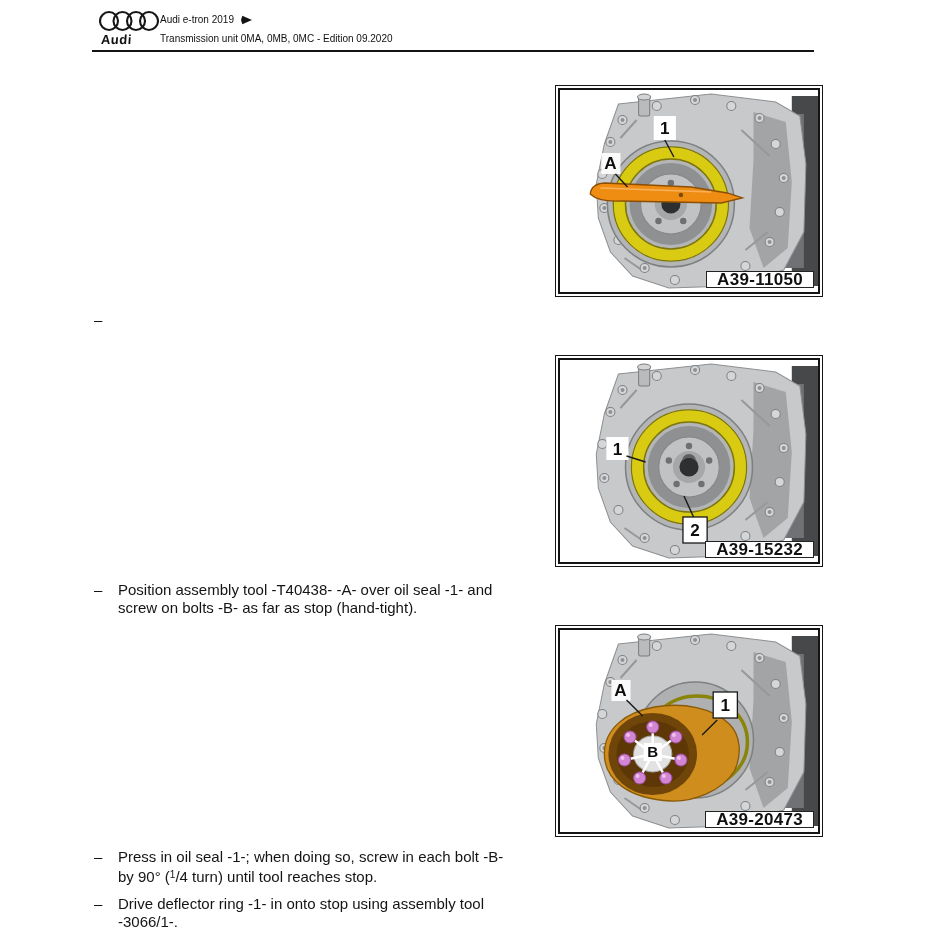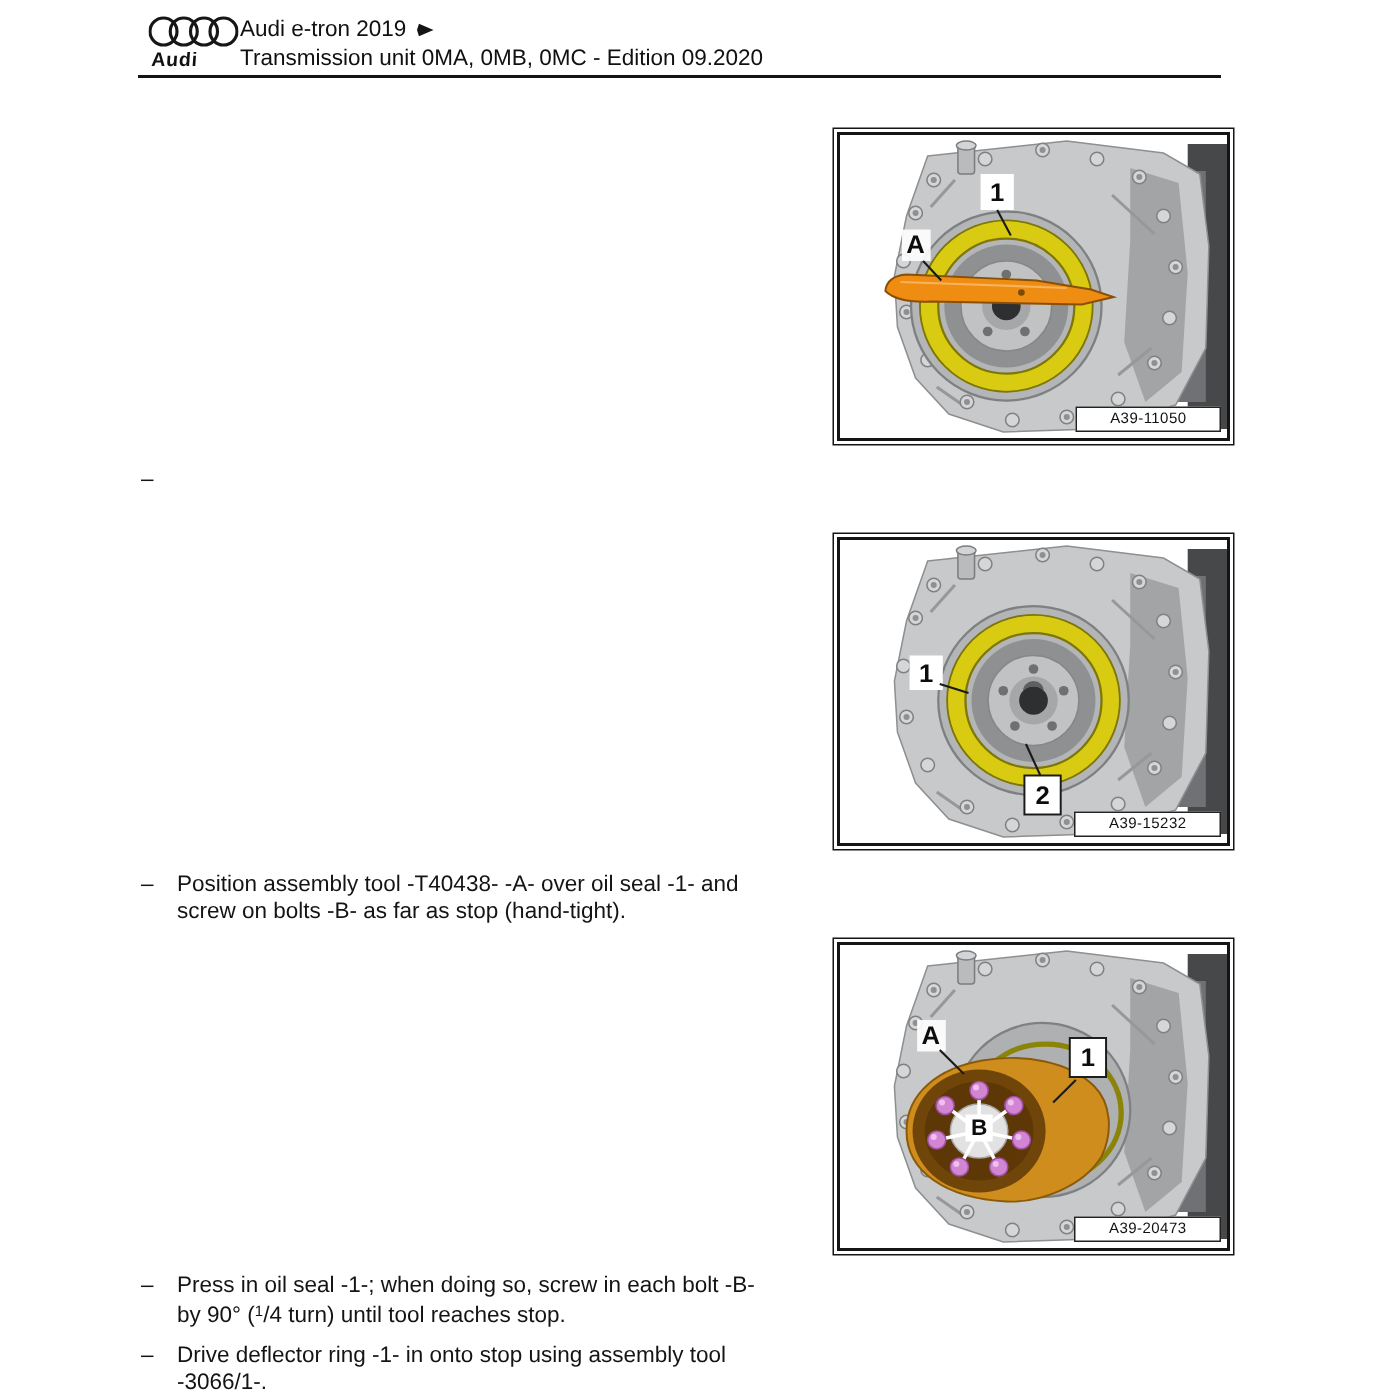--- a/index.html
+++ b/index.html
@@ -3,36 +3,36 @@
 <meta charset="utf-8">
 <style>
   html,body{margin:0;padding:0;background:#fff;}
   #page{
     position:relative;width:932px;height:932px;background:#ffffff;
     font-family:"Liberation Sans","DejaVu Sans",sans-serif;color:#111;overflow:hidden;
   }
   
   #logo-rings{position:absolute;left:99px;top:9px;}
   #logo-wordmark{position:absolute;left:101px;top:32px;font-size:13px;font-weight:700;letter-spacing:.5px;transform:skewX(-4deg);}
-  .hline{position:absolute;left:160px;font-size:15px;line-height:19px;color:#101010;white-space:nowrap;}
+  .hline{position:absolute;left:160px;font-size:10px;line-height:19px;color:#101010;white-space:nowrap;}
   #header-line1{top:10px;display:flex;align-items:center;gap:7px;}
   #header-line2{top:29px;}
   #header-rule{position:absolute;left:92px;top:50px;width:722px;height:2px;background:#141414;}
   
   .bullet{position:absolute;left:94px;width:450px;display:flex;font-size:15px;line-height:17.5px;color:#141414;}
   .dash{width:24px;flex:none;}
   .bline{display:block;white-space:nowrap;}
   sup.frac{font-size:10px;vertical-align:4px;}
   
   .figure{position:absolute;left:555px;width:268px;height:212px;box-sizing:border-box;
           border:1px solid #151515;padding:2px;background:#fff;}
   .fig-inner{position:relative;width:100%;height:100%;box-sizing:border-box;border:2px solid #151515;overflow:hidden;background:#fff;}
   .fig-inner svg{position:absolute;inset:0;width:100%;height:100%;}
   .figcode{position:absolute;right:4px;bottom:4px;border:1.5px solid #222;background:#fff;
-           font-size:10px;line-height:15px;padding:0 22px;letter-spacing:.3px;color:#111;}
+           font-size:17px;line-height:15px;padding:0 10px;letter-spacing:.3px;color:#111;font-weight:bold;}
   text.co{font-family:"Liberation Sans","DejaVu Sans",sans-serif;font-weight:700;font-size:17px;fill:#0d0d0d;text-anchor:middle;}
   text.cob{font-family:"Liberation Sans","DejaVu Sans",sans-serif;font-weight:700;font-size:15px;fill:#0d0d0d;text-anchor:middle;}
   .leader{stroke:#1a1a1a;stroke-width:1.4;fill:none;}
 </style>
 </head>
 <body>
 
 <div id="page">
 
   <svg width="0" height="0" style="position:absolute" aria-hidden="true">

